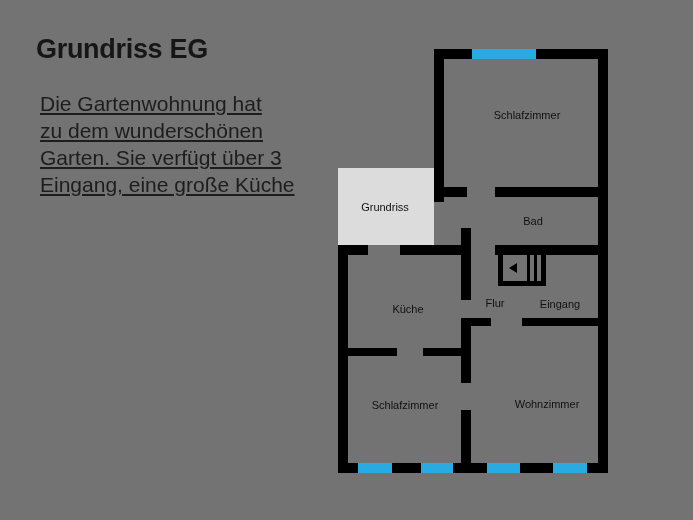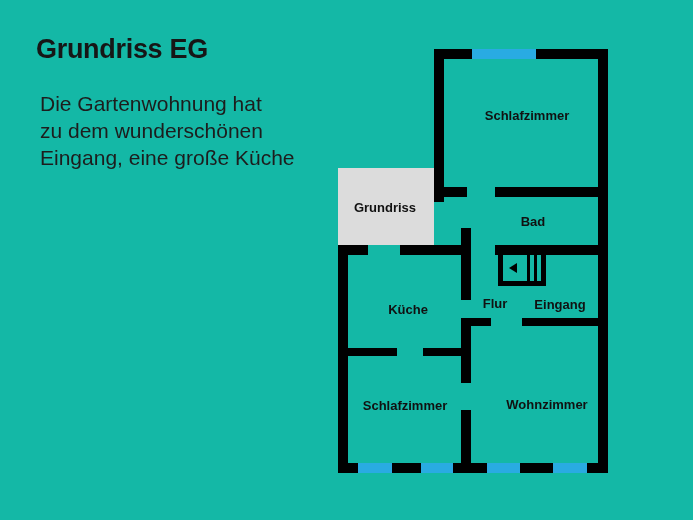--- a/index.html
+++ b/index.html
@@ -1,39 +1,39 @@
 <!DOCTYPE html>
 <html style="--wall: #000000; --window: #29abe2; --terrace: #dcdcdc;"><head>
 <meta charset="utf-8">
 <style>
   html,body { margin:0; padding:0; background:#fff; }
   .page {
-    position:relative; width:693px; height:520px; background:#14b8a6;
+    position:relative; width:693px; height:520px; background:#737373;
     font-family:"Liberation Sans", sans-serif; overflow:hidden;
   }
   .page-title {
     position:absolute; left:36px; top:34px; margin:0;
     font-size:27px; font-weight:700; color:#161616; letter-spacing:-0.3px;
     white-space:nowrap;
   }
   .description {
     position:absolute; left:40px; top:90px;
     font-size:21px; line-height:27px; color:#1d1d1d;
   }
-  .description div { white-space:nowrap; }
+  .description div { white-space:nowrap;text-decoration:underline; }
   .plan { position:absolute; inset:0; }
   .wall { position:absolute; background:var(--wall, #000); }
   .win  { position:absolute; background:var(--window, #29abe2); }
   .terrace {
     position:absolute; left:338px; top:168px; width:96px; height:77px;
     background:var(--terrace, #dcdcdc);
   }
   .room-label {
     position:absolute; transform:translate(-50%,-50%);
-    font-size:13px; font-weight:700; color:#111; white-space:nowrap;
+    font-size:11px; font-weight:400; color:#111; white-space:nowrap;
   }
   .stairs {
     position:absolute; left:498px; top:253px; width:48px; height:33px;
     box-sizing:border-box;
     border-left:5px solid var(--wall,#000);
     border-right:5px solid var(--wall,#000);
     border-bottom:5px solid var(--wall,#000);
   }
   .tread { position:absolute; width:3px; height:28px; top:253px; background:var(--wall,#000); }
   .stair-arrow {
@@ -45,20 +45,21 @@
 </head>
 <body>
 
 <div class="page">
 
   <h1 class="page-title">Grundriss EG</h1>
 
   <div class="description">
     <div>Die Gartenwohnung hat</div>
     <div>zu dem wunderschönen</div>
+    <div>Garten. Sie verfügt über 3</div>
     <div>Eingang, eine große Küche</div>
   </div>
 
   <div class="plan">
 
     <div class="terrace"></div>
 
     <div class="wall" style="left:434px;top:49px;width:174px;height:10px"></div>
     <div class="wall" style="left:434px;top:49px;width:10px;height:153px"></div>
     <div class="wall" style="left:598px;top:49px;width:10px;height:424px"></div>

